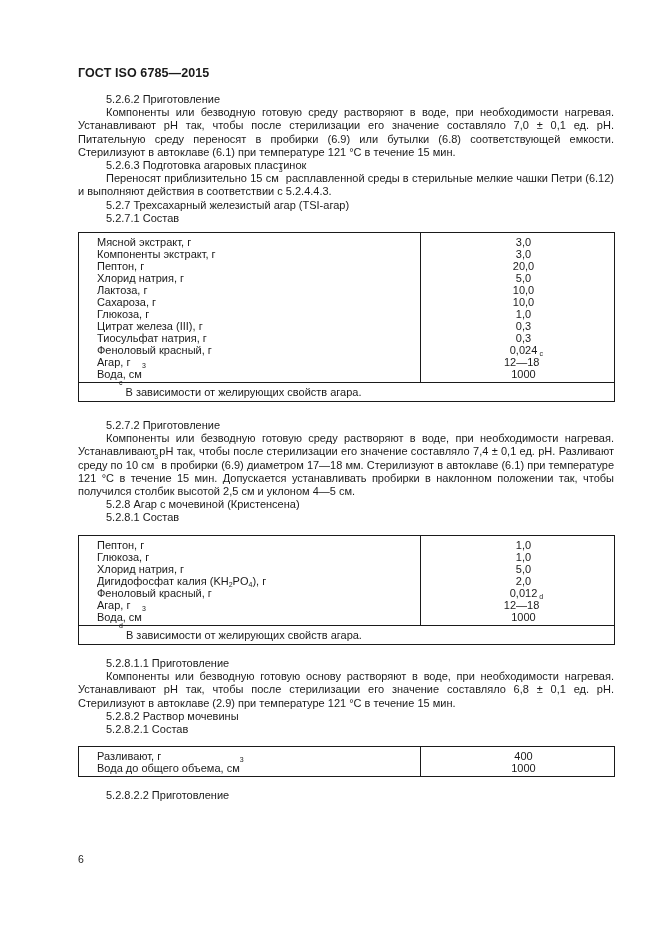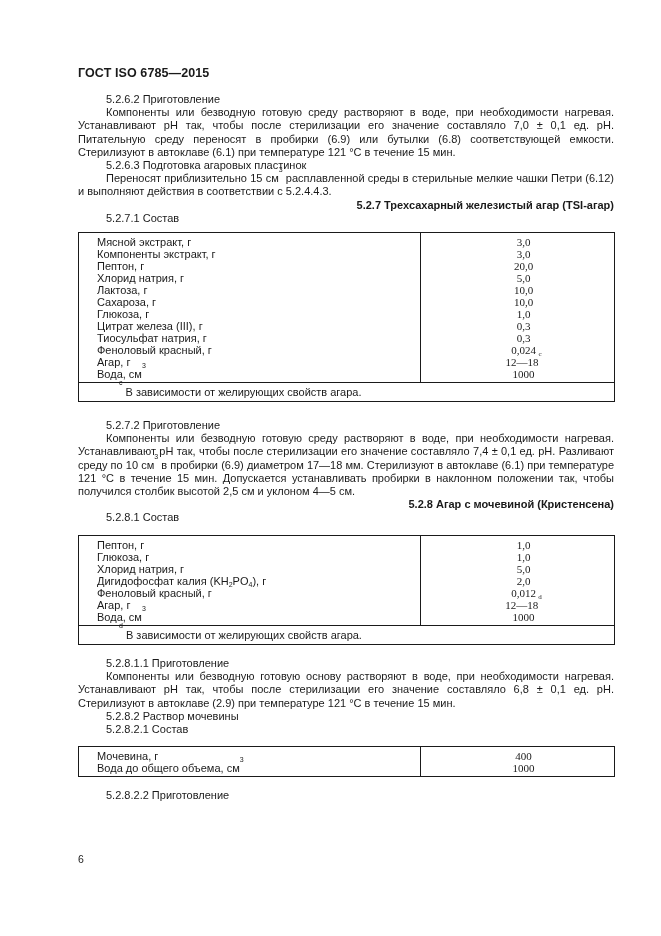--- a/index.html
+++ b/index.html
@@ -2,27 +2,27 @@
 <html><head>
 <meta charset="utf-8">
 <style>
   html, body { margin: 0; padding: 0; background: #ffffff; }
   body { width: 661px; height: 936px; position: relative; overflow: hidden;
          font-family: "Liberation Sans", sans-serif; color: #1a1a1a; font-size: 11px; }
   .hdr { position: absolute; left: 78px; top: 66px; font-weight: bold; font-size: 12.5px; letter-spacing: 0.1px; }
   .blk { position: absolute; left: 78px; width: 536px; line-height: 13.2px; }
   .ind { padding-left: 28px; }
   .p { text-align: justify; text-align-last: left; text-indent: 28px; }
-  .b { font-weight: bold; text-align: right; }
+  .b { font-weight: normal; }
   sup { font-size: 7px; vertical-align: top; position: relative; top: -2px; line-height: 0; }
   sub { font-size: 7px; vertical-align: baseline; position: relative; top: 2px; line-height: 0; }
   table.comp { position: absolute; left: 78px; width: 537px; border-collapse: collapse; font-size: 11px; }
   table.comp td { border: 1.2px solid #1a1a1a; vertical-align: top; padding: 3px 6px 2px 6px; }
   table.comp td.c1 { width: 329px; }
-  table.comp td.c2 { text-align: center; font-family: Liberation Serif, serif; }
+  table.comp td.c2 { text-align: center; }
   table.comp .line { height: 12px; line-height: 12px; white-space: nowrap; padding-left: 12px; }
   table.comp td.fn { padding: 2px 6px 2px 28px; }
   table.comp td.fn .line { height: 14px; line-height: 14px; }
   .pnum { position: absolute; left: 78px; top: 853px; font-size: 10.5px; }
 </style>
 </head>
 <body>
 
 <div class="hdr">ГОСТ ISO 6785—2015</div>
 
@@ -116,21 +116,21 @@
   <div class="ind">5.2.8.1.1  Приготовление</div>
   <div class="p">Компоненты или безводную готовую основу растворяют в воде, при необходимости нагревая. Устанавливают pH так, чтобы после стерилизации его значение составляло 6,8 ± 0,1 ед. pH. Стерилизуют в автоклаве (2.9) при температуре 121 °С в течение 15 мин.</div>
   <div class="ind">5.2.8.2  Раствор мочевины</div>
   <div class="ind">5.2.8.2.1  Состав</div>
 </div>
 
 <table class="comp" style="top:746px;">
   <tbody>
       <tr>
     <td class="c1">
-      <div class="line">Мочевина, г</div>
+      <div class="line">Разливают, г</div>
       <div class="line"><span>Вода до общего объема, см</span><sup>3</sup></div>
     </td>
     <td class="c2">
       <div class="line">400</div>
       <div class="line">1000</div>
     </td>
   </tr>
 </tbody>
   </table>
 

